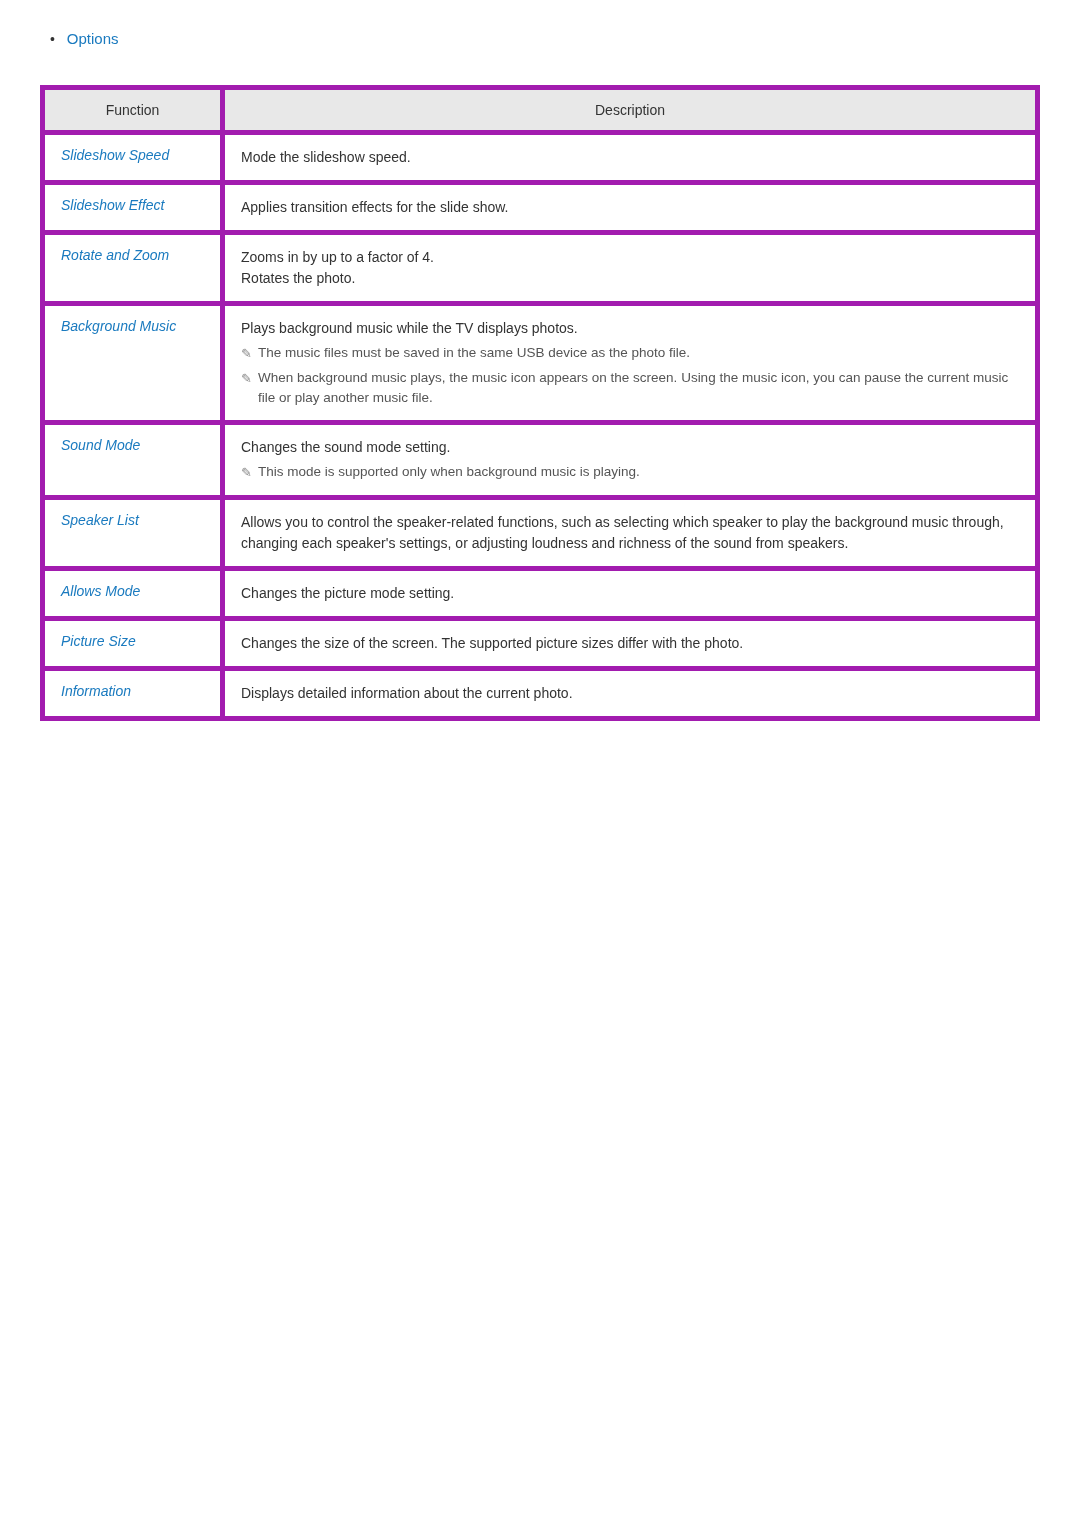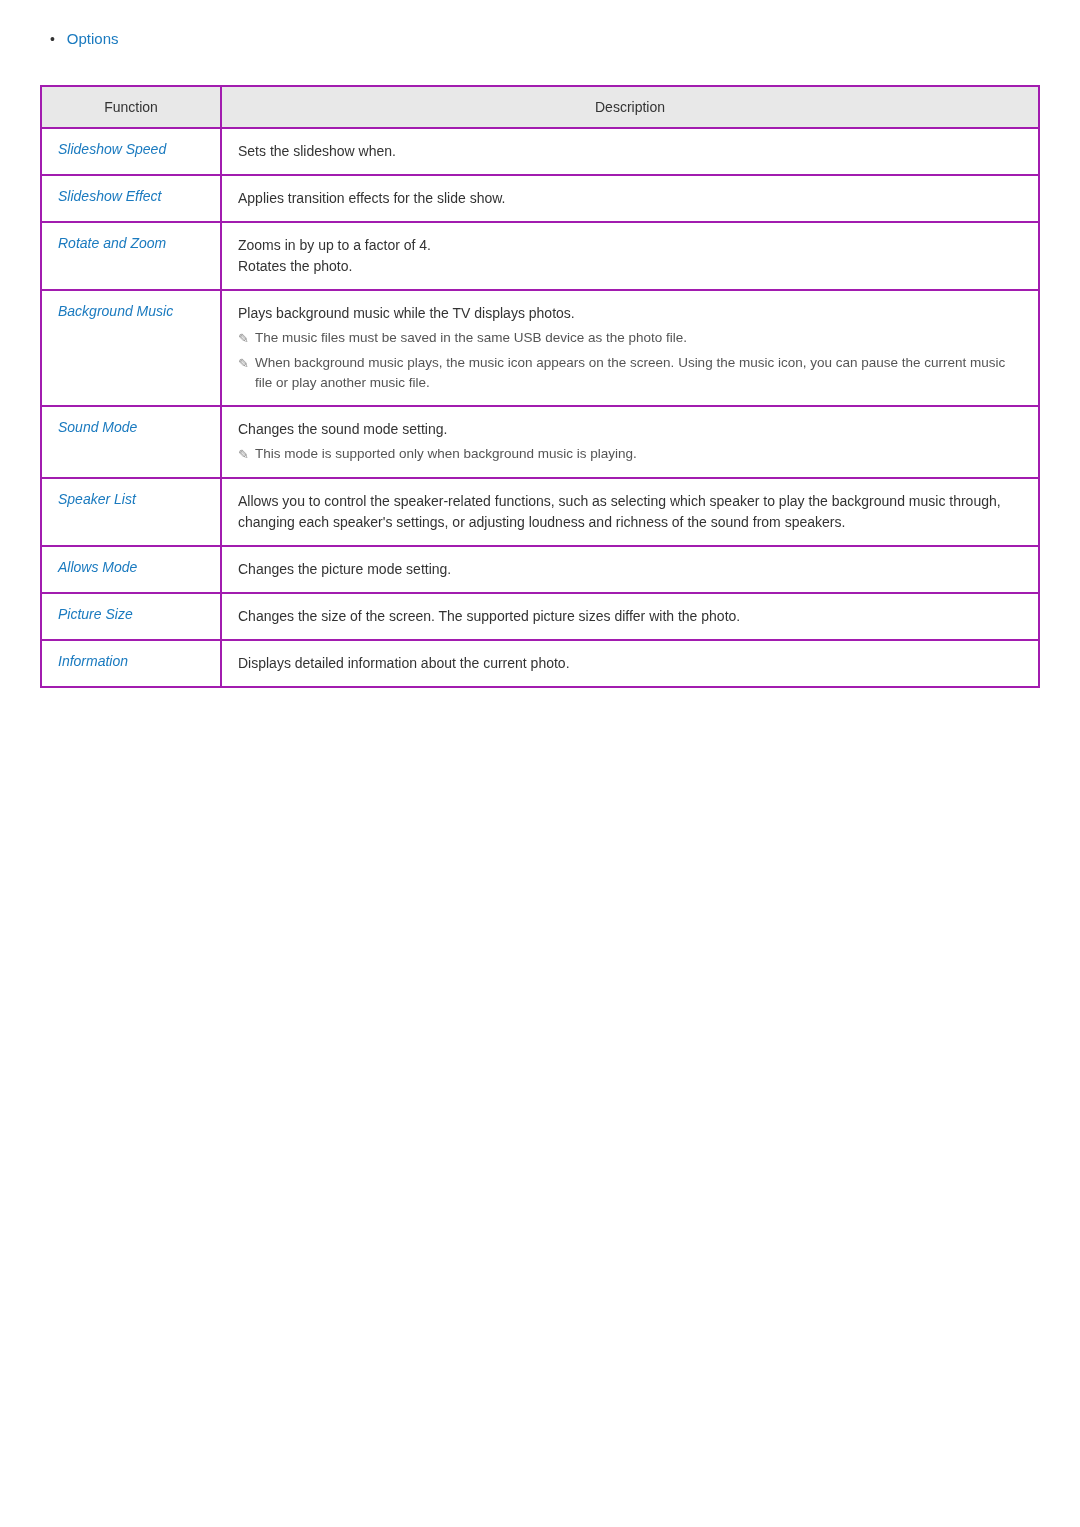--- a/index.html
+++ b/index.html
@@ -35,21 +35,21 @@
     }
 
     .options-table {
       width: 100%;
       border-collapse: collapse;
       border: 1px solid #cccccc;
     }
 
     .options-table th,
     .options-table td {
-      border: 2px solid #a21caf;
+      border: 5px solid #a21caf;
       padding: 12px 16px;
       vertical-align: top;
     }
 
     .options-table thead tr {
       background-color: #e8e8e8;
     }
 
     .options-table thead th {
       font-weight: normal;
@@ -114,21 +114,21 @@
 <table class="options-table">
   <thead>
     <tr>
       <th class="col-function">Function</th>
       <th class="col-description">Description</th>
     </tr>
   </thead>
   <tbody id="table-body">
   <tr>
         <td><a href="#" class="function-link">Slideshow Speed</a></td>
-        <td><span class="desc-text">Sets the slideshow when.</span></td>
+        <td><span class="desc-text">Mode the slideshow speed.</span></td>
       </tr>
       <tr>
         <td><a href="#" class="function-link">Slideshow Effect</a></td>
         <td><span class="desc-text">Applies transition effects for the slide show.</span></td>
       </tr>
       <tr>
         <td><a href="#" class="function-link">Rotate and Zoom</a></td>
         <td><span class="desc-text">Zooms in by up to a factor of 4.</span><br><span class="desc-text">Rotates the photo.</span></td>
       </tr>
       <tr>

